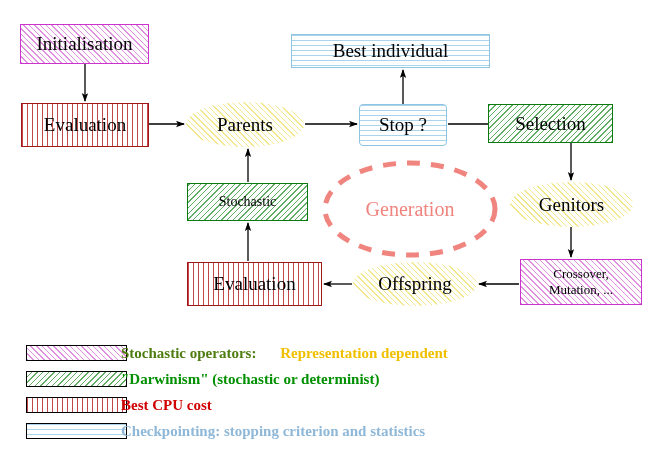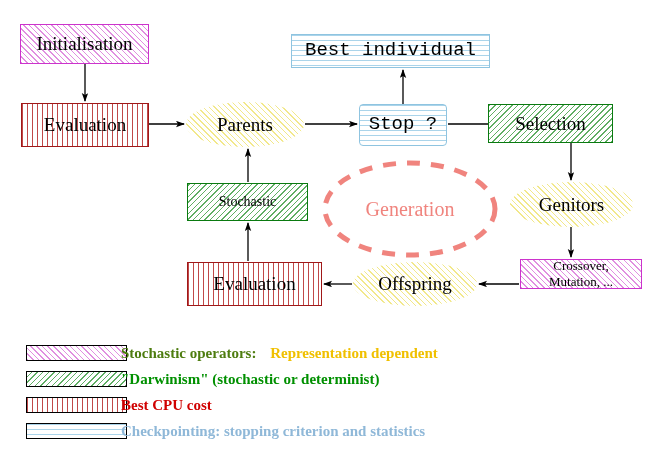--- a/index.html
+++ b/index.html
@@ -62,21 +62,20 @@
       #c04848 0px, #c04848 1px,
       #ffffff 1px, #ffffff 5px);
   }
   .fill-blue {
     border-color: #8fc4e0;
     background-color: #ffffff;
     background-image: repeating-linear-gradient(
       180deg,
       #aad4ea 0px, #aad4ea 1px,
       #ffffff 1px, #ffffff 5px);
-    font-family: Liberation Mono, monospace;
   }
   .fill-yellow {
     border-color: #e8d800;
     background-color: #ffffff;
     background-image: repeating-linear-gradient(
       45deg,
       #f2e88a 0px, #f2e88a 1px,
       #ffffff 1px, #ffffff 4px);
   }
   .fill-none {
@@ -90,21 +89,21 @@
   #node-eval-top       { left: 21px;  top: 103px; width: 128px; height: 44px; font-size: 19px; }
   #node-parents        { left: 186px; top: 102px; width: 118px; height: 45px; font-size: 19px; }
   #node-stop           { left: 359px; top: 104px; width: 88px;  height: 42px; font-size: 19px; }
   #node-selection      { left: 488px; top: 104px; width: 125px; height: 39px; font-size: 19px; }
   #node-replacement    { left: 187px; top: 183px; width: 121px; height: 38px; font-size: 14px; }
   #node-generation     { left: 325px; top: 163px; width: 170px; height: 93px; font-size: 20px;
                           color: #f0847e; border: none; background: transparent; }
   #node-genitors       { left: 510px; top: 182px; width: 123px; height: 45px; font-size: 19px; }
   #node-eval-bottom    { left: 187px; top: 262px; width: 135px; height: 44px; font-size: 19px; }
   #node-offspring      { left: 353px; top: 262px; width: 124px; height: 44px; font-size: 19px; }
-  #node-crossover      { left: 520px; top: 259px; width: 122px; height: 30px; font-size: 13px;
+  #node-crossover      { left: 520px; top: 259px; width: 122px; height: 46px; font-size: 13px;
                           flex-direction: column; line-height: 1.25; }
 
   
   #legend {
     position: absolute;
     left: 0;
     top: 340px;
     width: 662px;
   }
   .legend-row {
@@ -218,21 +217,21 @@
     <span>Crossover,</span>
     <span>Mutation, ...</span>
   </div>
 
   <div id="legend">
 
     <div class="legend-row">
       <span class="legend-swatch fill-magenta"></span>
       <span class="legend-text">
         <span class="t1" style="color:#4d7c0f">Stochastic operators:</span>
-        <span class="t2" style="color:#f0c000; margin-left:10px">Representation dependent</span>
+        <span class="t2" style="color:#f0c000; margin-left:20px">Representation dependent</span>
       </span>
     </div>
 
     <div class="legend-row">
       <span class="legend-swatch fill-green"></span>
       <span class="legend-text" style="color:#009000">"Darwinism" (stochastic or determinist)</span>
     </div>
 
     <div class="legend-row">
       <span class="legend-swatch fill-red"></span>

